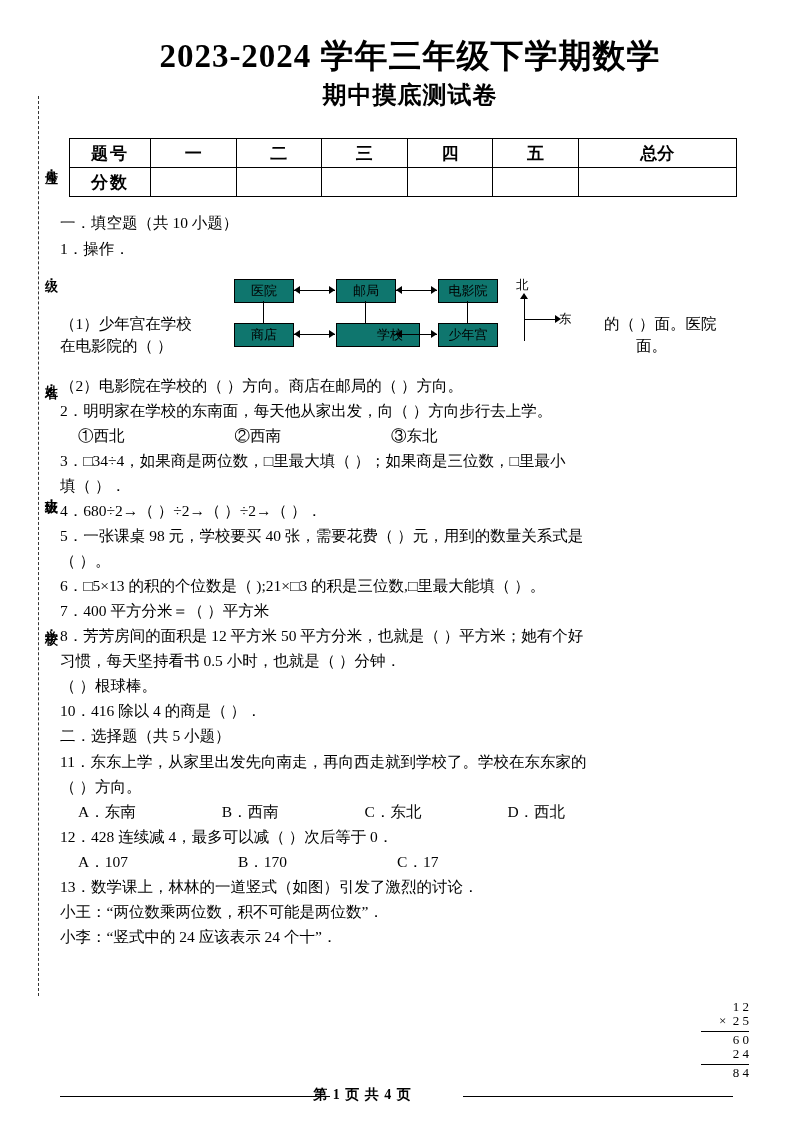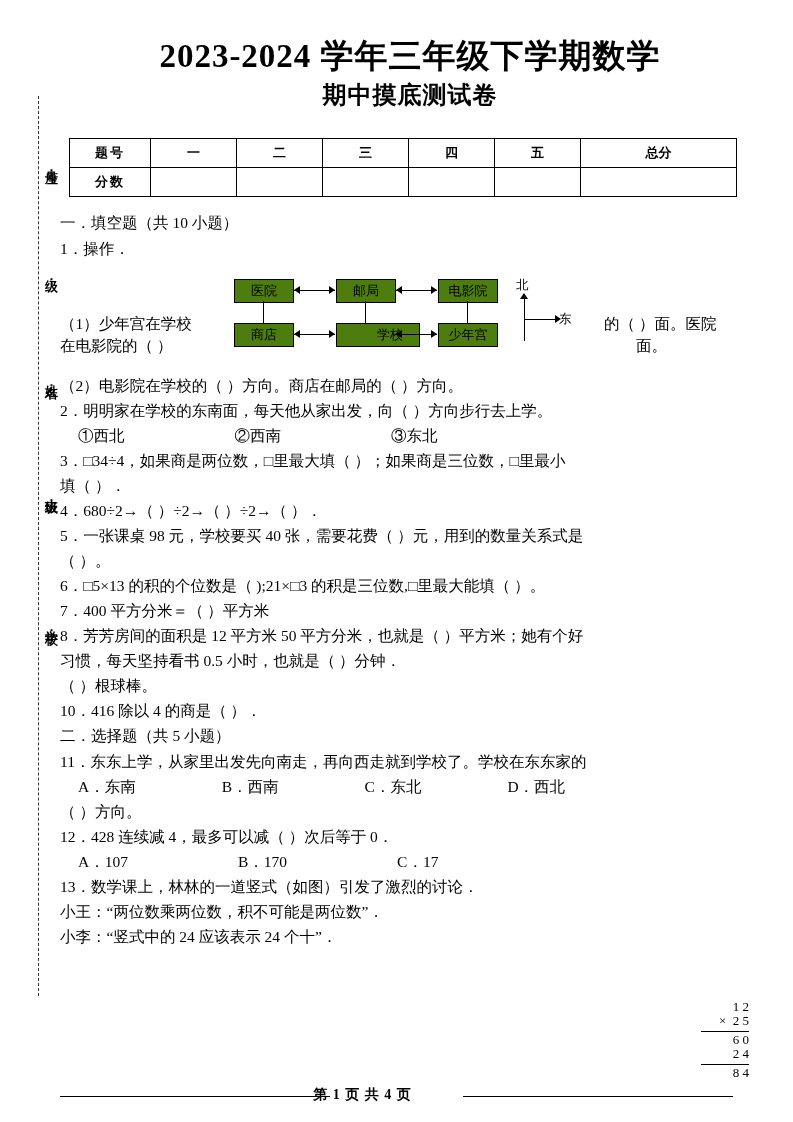--- a/index.html
+++ b/index.html
@@ -78,21 +78,21 @@
     position: absolute;
     left: 69px;
     top: 138px;
     border-collapse: collapse;
     width: 668px;
   }
   .score-table td {
     border: 1px solid #000;
     height: 26px;
     text-align: center;
-    font-size: 13px;
+    font-size: 17px;
     font-weight: bold;
   }
   .score-table td.label {
     width: 78px;
     letter-spacing: 2px;
   }
 
   
   .content {
     position: absolute;
@@ -128,21 +128,21 @@
     margin: 4px 0 0 0;
   }
   .box {
     position: absolute;
     border: 1px solid #000;
     font-size: 13px;
     text-align: center;
     line-height: 22px;
     height: 22px;
     width: 58px;
-    background: #4d7c0f;
+    background: #0f766e;
   }
   .hline {
     position: absolute;
     height: 0;
     border-top: 1px solid #000;
   }
   .arrowR {
     position: absolute;
     width: 0; height: 0;
     border-top: 4px solid transparent;
@@ -314,24 +314,24 @@
     <div class="line">（    ）。</div>
     <div class="line">6．□5×13 的积的个位数是（  );21×□3 的积是三位数,□里最大能填（    ）。</div>
     <div class="line">7．400 平方分米＝（    ）平方米</div>
     <div class="line">8．芳芳房间的面积是 12 平方米 50 平方分米，也就是（    ）平方米；她有个好</div>
     <div class="line">习惯，每天坚持看书 0.5 小时，也就是（    ）分钟．</div>
     <div class="line">（    ）根球棒。</div>
     <div class="line">10．416 除以 4 的商是（    ）．</div>
 
     <div class="line sec-head">二．选择题（共 5 小题）</div>
     <div class="line">11．东东上学，从家里出发先向南走，再向西走就到学校了。学校在东东家的</div>
+    <div class="line">（    ）方向。</div>
     <div class="line indent-opts">
       <span>A．东南</span><span class="opt-sp"></span><span>B．西南</span><span class="opt-sp"></span><span>C．东北</span><span class="opt-sp"></span><span>D．西北</span>
     </div>
-    <div class="line">（    ）方向。</div>
     <div class="line">12．428 连续减 4，最多可以减（    ）次后等于 0．</div>
     <div class="line indent-opts">
       <span>A．107</span><span class="opt-sp2"></span><span>B．170</span><span class="opt-sp2"></span><span>C．17</span>
     </div>
     <div class="line">13．数学课上，林林的一道竖式（如图）引发了激烈的讨论．</div>
     <div class="line">小王：“两位数乘两位数，积不可能是两位数”．</div>
     <div class="line">小李：“竖式中的 24 应该表示 24 个十”．</div>
   </div>
 
   <div class="vcalc">

